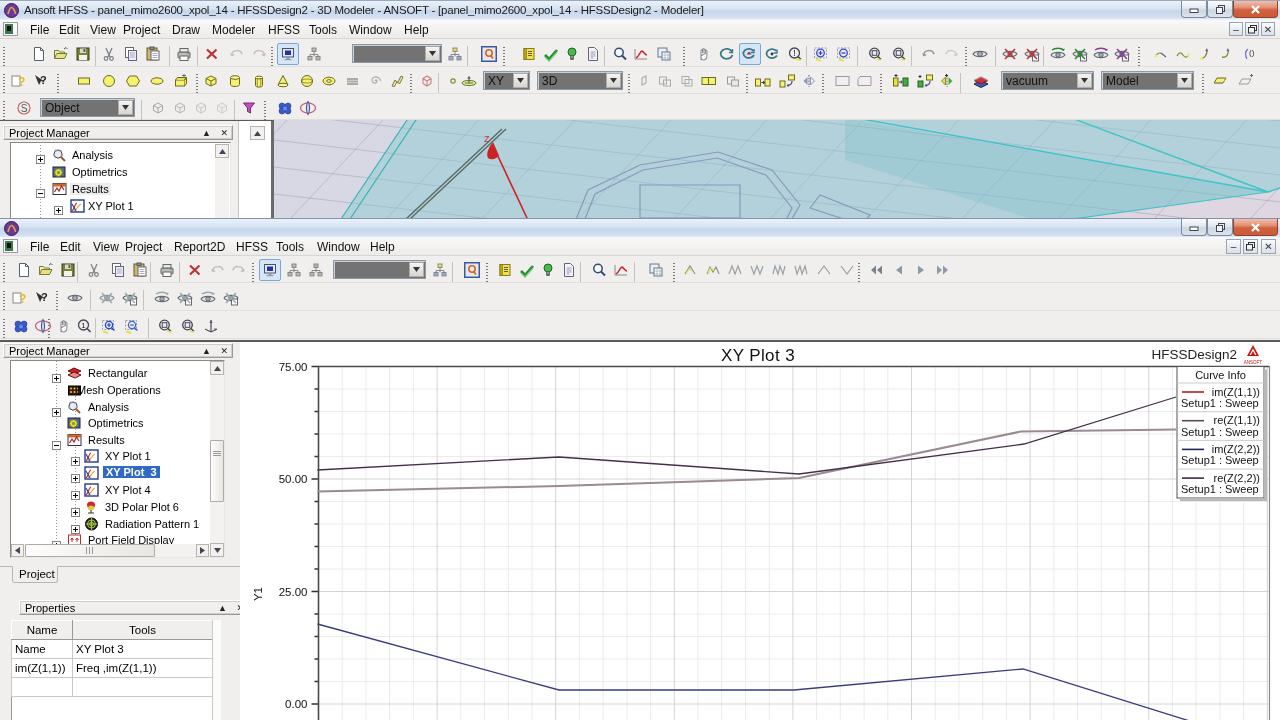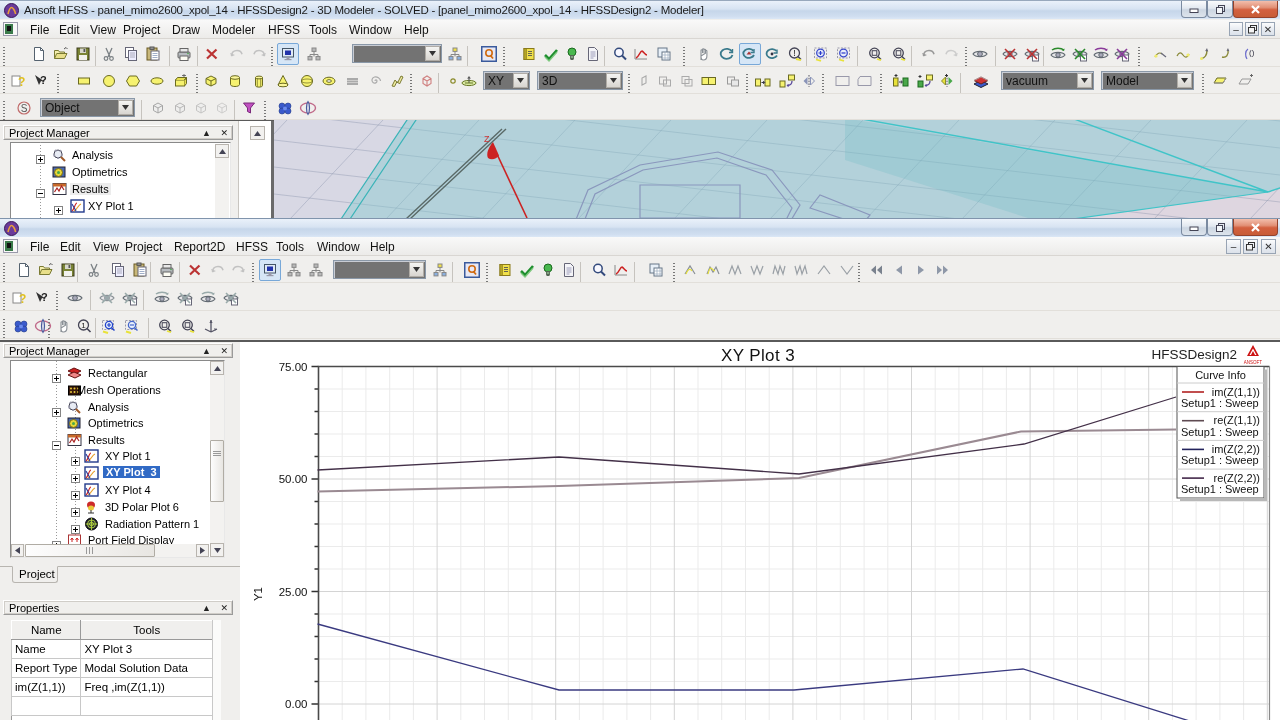--- a/index.html
+++ b/index.html
@@ -30,21 +30,21 @@
 table.props td{border:1px solid #c8c8c8;padding:0 3px;height:19px;white-space:nowrap;overflow:hidden}
 table.props td.hd{background:#f0efed;text-align:center;border:1px solid #fff;border-right:1px solid #999;border-bottom:1px solid #999}
 </style></head><body>
 
 <div class="abs" style="left:0;top:0;width:1280px;height:219px;background:#f0efed">
 <div class="abs titlebar" style="left:0;top:0">
 <div class="abs" style="left:4px;top:2px"><svg width="15" height="15" viewBox="0 0 15 15">
           <circle cx="7.5" cy="7.5" r="7" fill="#6a3a9a" stroke="#3a1a5a"></circle>
           <path d="M4 11c1-4 2.5-6.5 3.5-6.5S11 7 11.5 11" fill="none" stroke="#e8a03a" stroke-width="1.6"></path>
         </svg></div>
-<div class="abs titletext" style="left:24px;top:3px">Ansoft HFSS - panel_mimo2600_xpol_14 - HFSSDesign2 - 3D Modeler - SOLVED - [panel_mimo2600_xpol_14 - HFSSDesign2 - Modeler]</div>
+<div class="abs titletext" style="left:24px;top:3px">Ansoft HFSS - panel_mimo2600_xpol_14 - HFSSDesign2 - 3D Modeler - ANSOFT - [panel_mimo2600_xpol_14 - HFSSDesign2 - Modeler]</div>
 <div class="abs capbtn" style="left:1181px;top:0;width:26px">
         <svg width="10" height="9" viewBox="0 0 10 9">
           <rect x="1" y="4" width="8" height="3.5" fill="#fff" stroke="#445"></rect>
         </svg>
       </div>
 <div class="abs capbtn" style="left:1207px;top:0;width:26px">
         <svg width="11" height="11" viewBox="0 0 11 11">
           <rect x="3.5" y="1.5" width="6" height="6" fill="none" stroke="#445"></rect>
           <rect x="1.5" y="3.5" width="6" height="6" fill="#f4f7fa" stroke="#445"></rect>
         </svg>
@@ -1411,38 +1411,34 @@
     </div>
 <div class="abs sbtn" style="left:196px;top:326px;width:13px;height:13px">
       <svg width="5" height="7" viewBox="0 0 5 7">
         <path d="M5 3.5L0 0v7z" fill="#445"></path>
       </svg>
     </div>
 <div class="abs thumb" style="left:25px;top:326px;width:130px;height:13px"></div>
 <div class="abs" style="left:86px;top:329px;width:1px;height:7px;background:#999;box-shadow:3px 0 0 #999,6px 0 0 #999"></div>
 <div class="abs" style="left:0;top:348px;width:240px;height:1px;background:#b8b5b0"></div>
 <div class="abs" style="left:12px;top:348px;width:46px;height:17px;background:#f0efed;border:1px solid #b8b5b0;border-top:1px solid #f0efed;border-radius:0 0 3px 3px;font-size:11.5px;padding:1px 0 0 6px">Project</div>
-<div class="abs panelhdr" style="left:3px;top:382px;width:230px">Properties<span class="phbtns">
+<div class="abs panelhdr" style="left:19px;top:382px;width:230px">Properties<span class="phbtns">
         <span>▲</span>
         <span>✕</span>
       </span></div>
 <div class="abs pbox" style="left:11px;top:402px;width:210px;height:100px;border-bottom:none">
 <table class="props" style="width:202px;margin:-1px 0 0 -1px">
 <tbody>
           <tr>
             <td class="hd" style="width:61px">Name</td>
             <td class="hd">Tools</td>
           </tr>
 <tr>
             <td style="width:61px">Name</td>
             <td>XY Plot 3</td>
-          </tr>
-<tr>
-            <td style="width:61px">Report Type</td>
-            <td>Modal Solution Data</td>
           </tr>
 <tr>
             <td style="width:61px">im(Z(1,1))</td>
             <td>Freq ,im(Z(1,1))</td>
           </tr>
 <tr>
             <td style="width:61px"></td>
             <td></td>
           </tr>
 </tbody>

